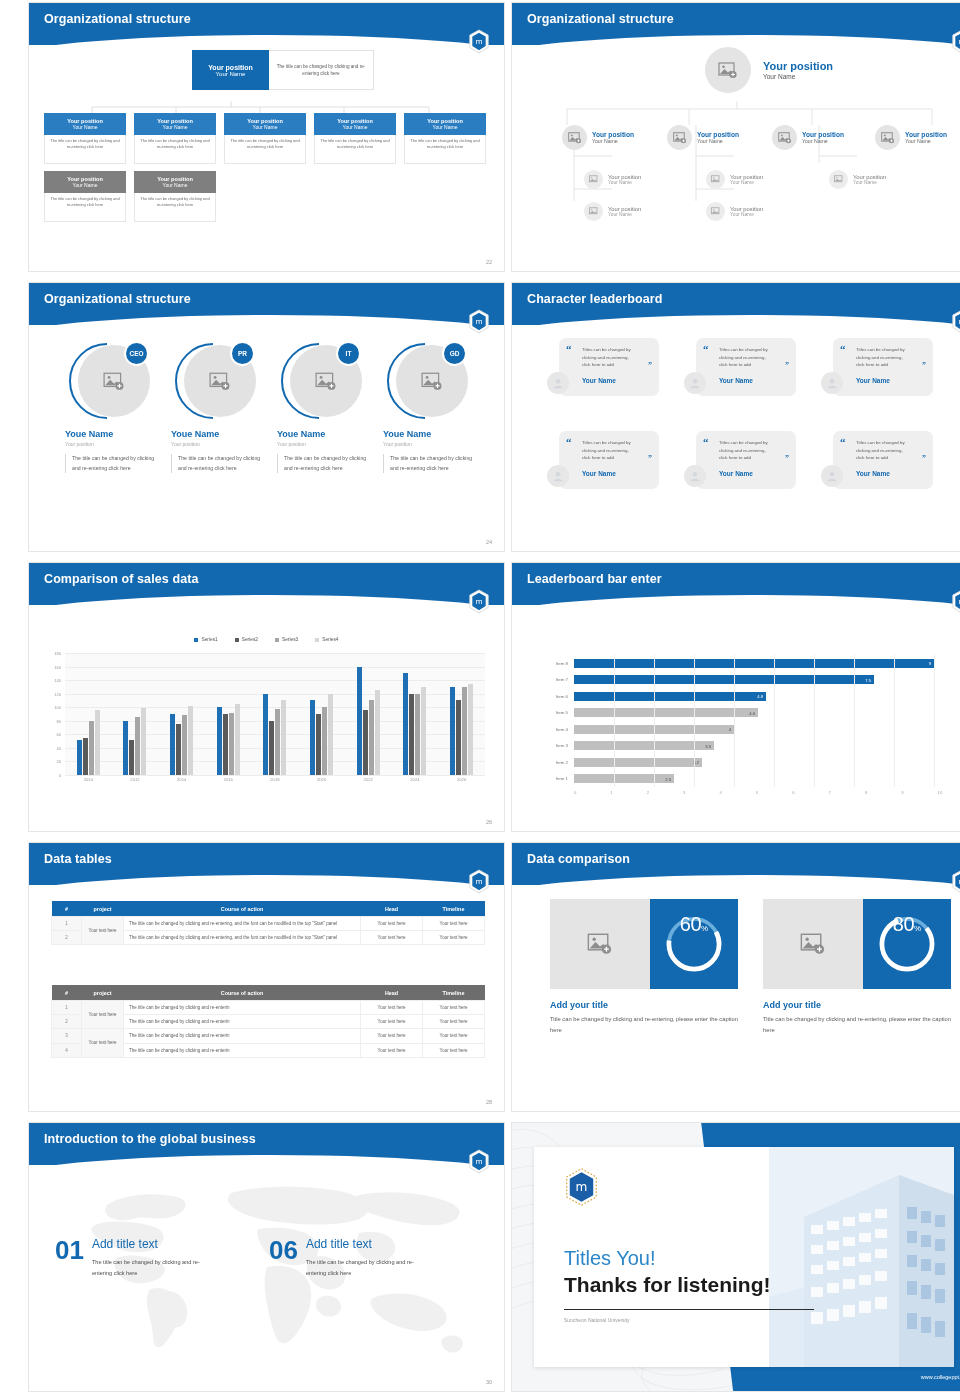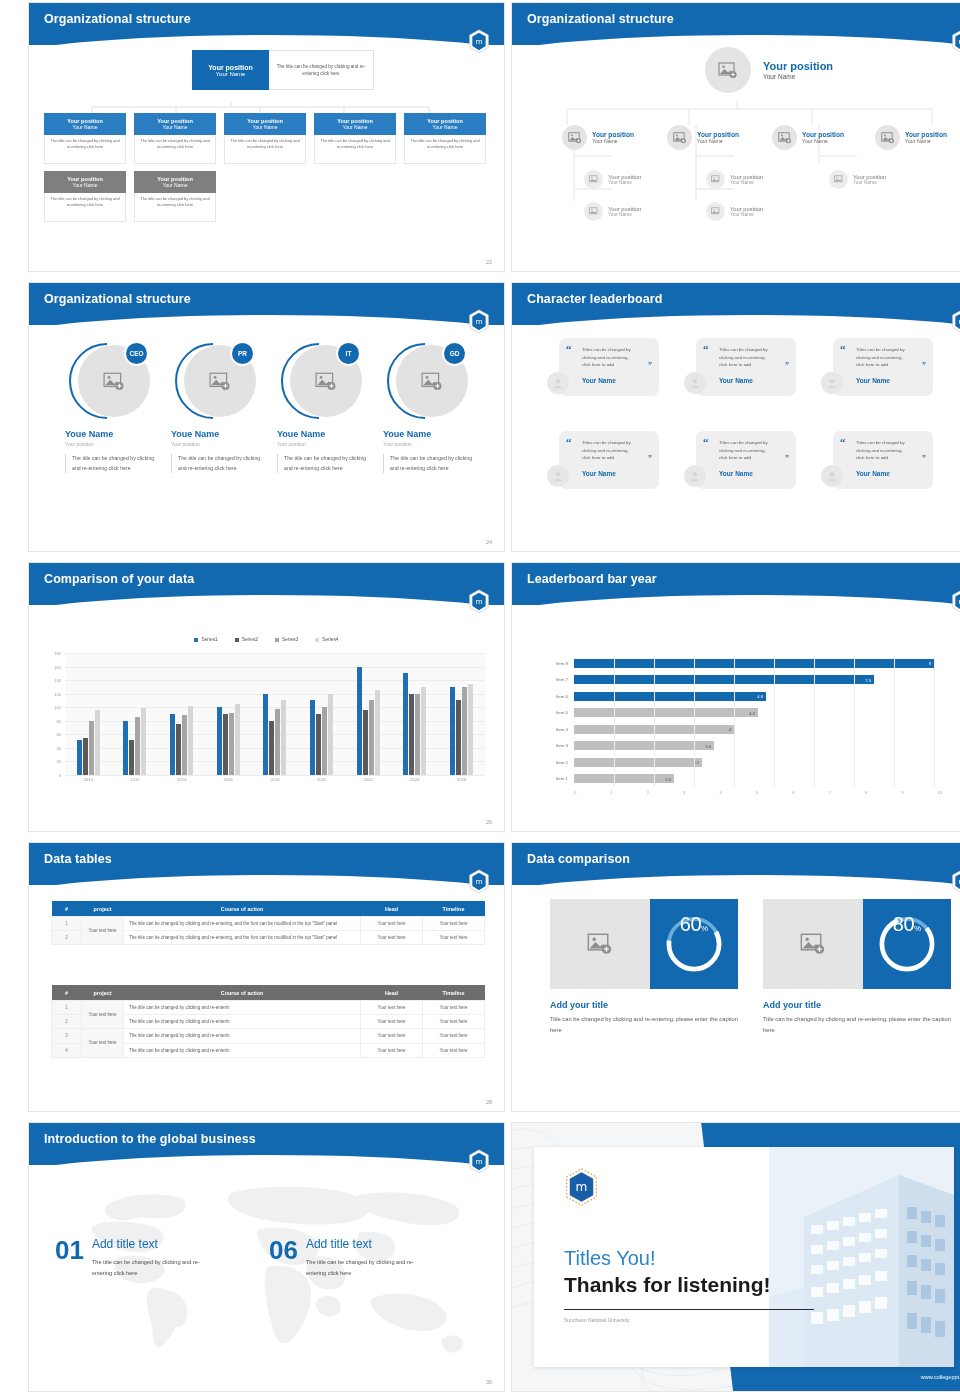--- a/index.html
+++ b/index.html
@@ -654,21 +654,21 @@
             <path d="M2 15 C2 10.5 14 10.5 14 15 Z" fill="#d4d8de"></path>
           </svg>
       </div>
     </div>
 
     <div class="pagenum">25</div>
   </div>
 
   <div class="slide">
     <div class="band"></div>
-    <div class="band-title">Comparison of your data</div>
+    <div class="band-title">Comparison of sales data</div>
     <div class="logo-badge">
       <svg class="hexo" viewBox="0 0 24 27">
           <polygon points="12,1 22,6.5 22,20 12,26 2,20 2,6.5" fill="#fff" stroke="#d8d8d8" stroke-width="1"></polygon>
           <polygon points="12,4 19.3,8 19.3,18.5 12,23 4.7,18.5 4.7,8" fill="#1269b0"></polygon>
           <text x="12" y="16" font-size="8" fill="#fff" text-anchor="middle" font-family="DejaVu Sans">m</text>
         </svg>
     </div>
 
     <div class="legend" id="col-legend">
         <div><span class="sw" style="background:#1f6fb5"></span><span>Series1</span></div>
@@ -769,21 +769,21 @@
           <span>2024</span>
           <span>2026</span>
         </div>
     </div>
 
     <div class="pagenum">26</div>
   </div>
 
   <div class="slide">
     <div class="band"></div>
-    <div class="band-title">Leaderboard bar year</div>
+    <div class="band-title">Leaderboard bar enter</div>
     <div class="logo-badge">
       <svg class="hexo" viewBox="0 0 24 27">
           <polygon points="12,1 22,6.5 22,20 12,26 2,20 2,6.5" fill="#fff" stroke="#d8d8d8" stroke-width="1"></polygon>
           <polygon points="12,4 19.3,8 19.3,18.5 12,23 4.7,18.5 4.7,8" fill="#1269b0"></polygon>
           <text x="12" y="16" font-size="8" fill="#fff" text-anchor="middle" font-family="DejaVu Sans">m</text>
         </svg>
     </div>
 
 
     <div class="hplot">

